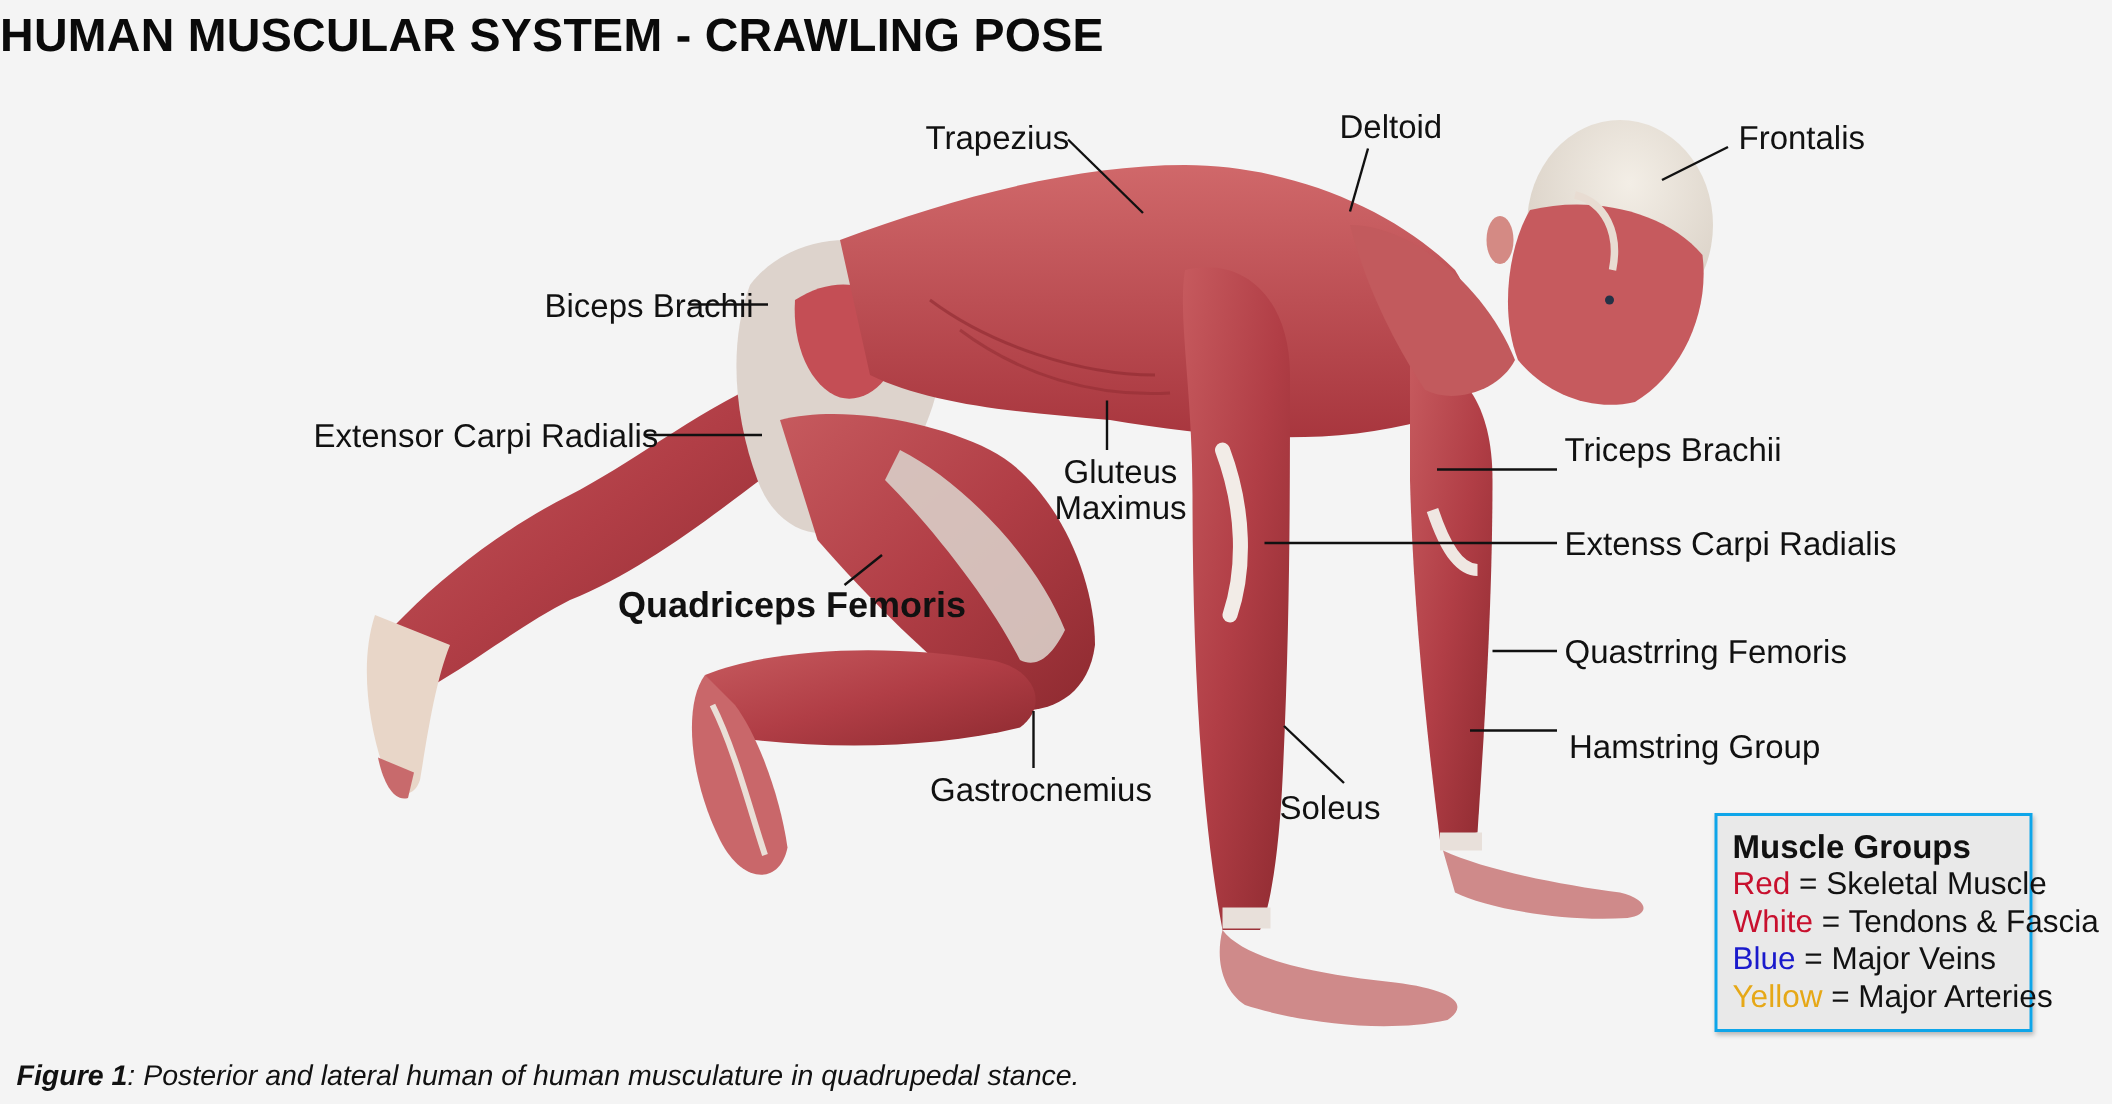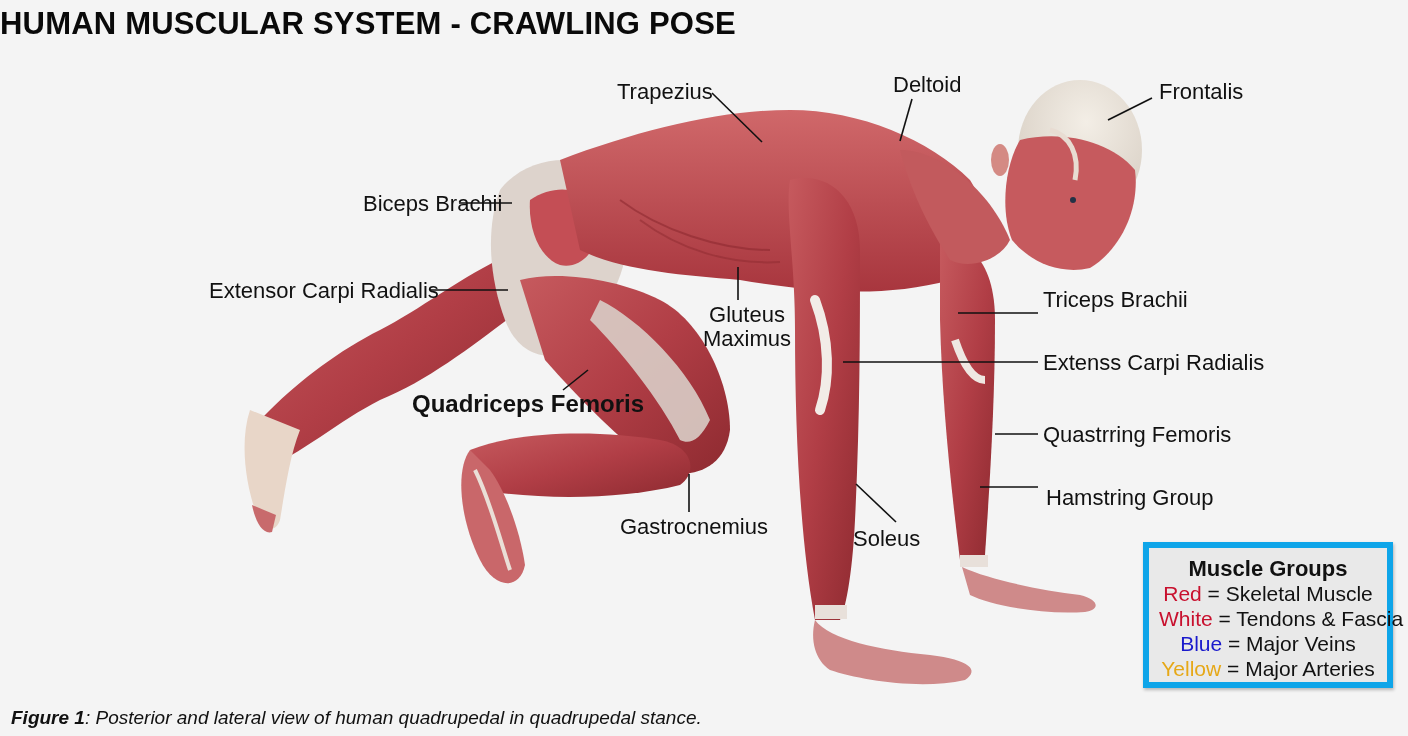--- a/index.html
+++ b/index.html
@@ -13,23 +13,23 @@
     position:absolute; left:0; right:0; top:6px; 
     font-size:31px; font-weight:bold; letter-spacing:0.2px; color:#0a0a0a;
   }
   svg.figure { position:absolute; left:0; top:0; }
   .label {
     position:absolute; font-size:22px; color:#111; white-space:nowrap; line-height:1;
   }
   .label.small { font-size:24px;font-weight:bold; }
   .label.center { text-align:center; }
   .legend {
-    position:absolute; left:1143px; top:542px; width:250px; height:146px;
-    background:#e9e9e9; border:6px solid #0ea5e9; box-sizing:border-box;
-    padding:8px 10px; box-shadow:1px 2px 3px rgba(0,0,0,0.25);text-align:center;
+    position:absolute; left:1143px; top:542px; width:212px; height:146px;
+    background:#e9e9e9; border:2px solid #0ea5e9; box-sizing:border-box;
+    padding:8px 10px; box-shadow:1px 2px 3px rgba(0,0,0,0.25);
   }
   .legend .lt { font-size:22px; font-weight:bold; line-height:25px; }
   .legend .row { font-size:21px; line-height:25px; white-space:nowrap; }
   .caption {
     position:absolute; left:11px; top:707px; font-size:19px; font-style:italic; color:#111;
   }
   .caption b { font-weight:bold; }
 </style>
 </head>
 <body>
@@ -137,13 +137,13 @@
   <div class="row">
     <span style="color:#1a1acc">Blue</span>
     <span>= Major Veins</span>
   </div>
   <div class="row">
     <span style="color:#e6a817">Yellow</span>
     <span>= Major Arteries</span>
   </div>
 </div>
 
-<div class="caption"><b>Figure 1</b><span>: Posterior and lateral view of human quadrupedal in quadrupedal stance.</span></div>
+<div class="caption"><b>Figure 1</b><span>: Posterior and lateral human of human musculature in quadrupedal stance.</span></div>
 
 </body></html>

